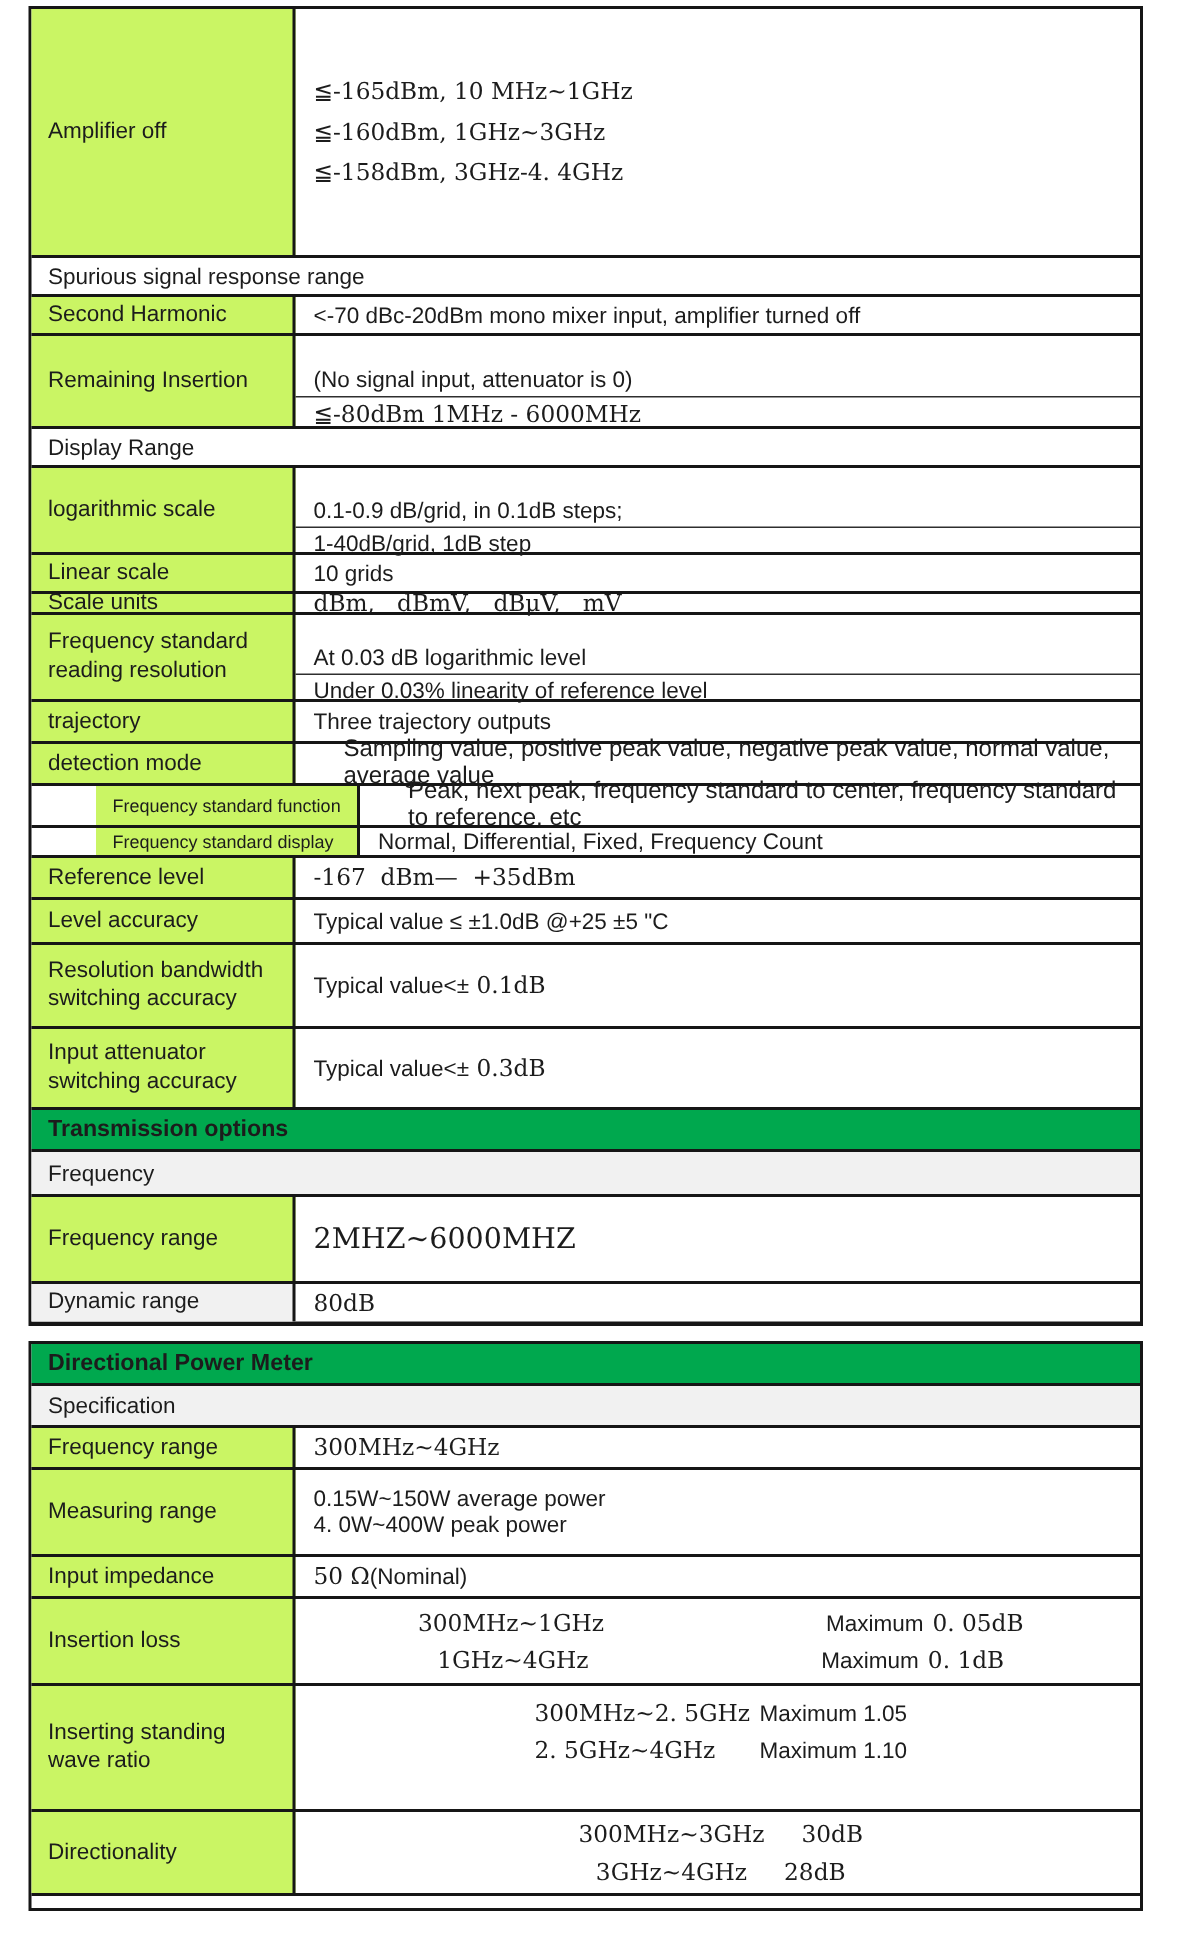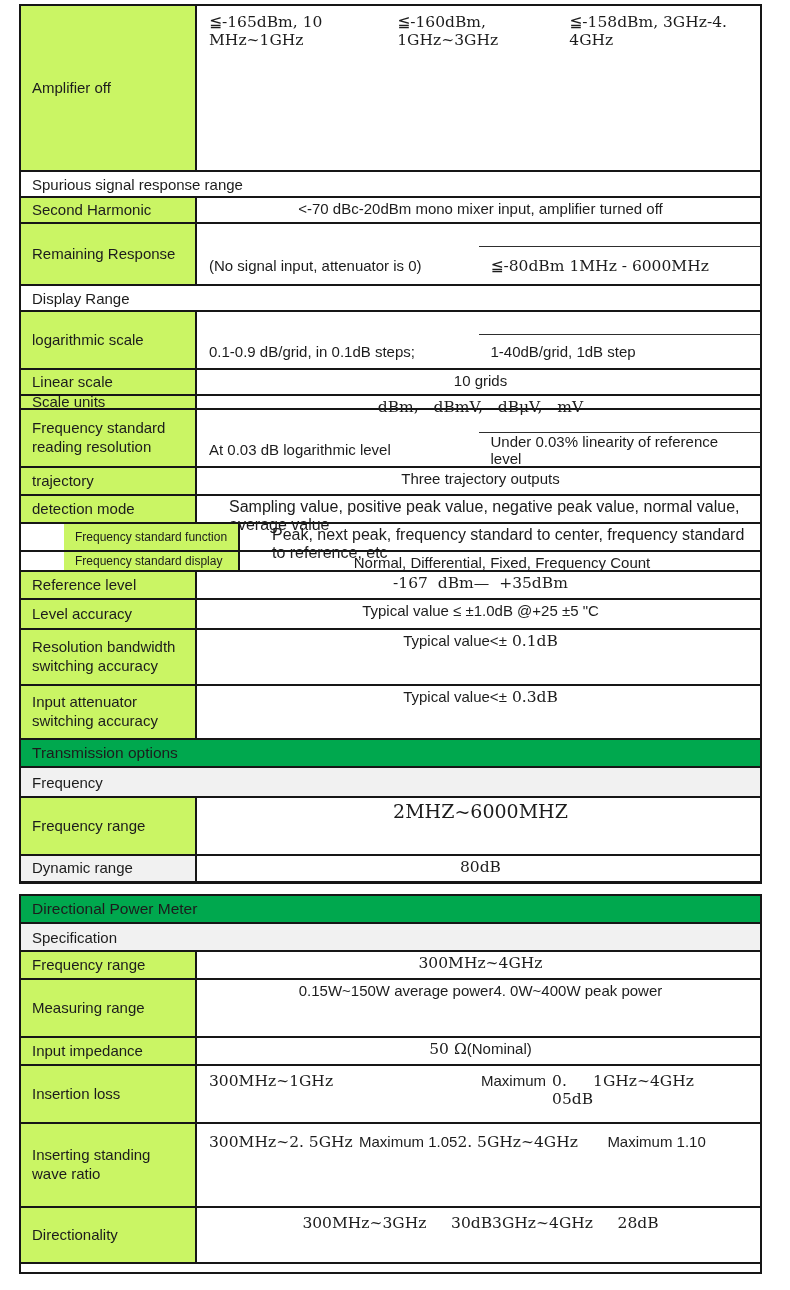--- a/index.html
+++ b/index.html
@@ -21,27 +21,27 @@
   .r{display:flex; align-items:stretch; border-top:2px solid var(--border);}
   .r:first-child{border-top:none;}
   .lc{
     width:176px; min-width:176px; background:var(--label-green);
     border-right:2px solid var(--border);
     display:flex; align-items:center;
     padding:2px 6px 2px 11px; line-height:1.25;
   }
   .lc.gray{background:var(--row-gray);}
   .lc.small{font-size:12px;margin-left:43px;}
-  .vc{flex:1; display:flex; flex-direction:row; justify-content:center; padding:2px 8px 2px 12px;}
+  .vc{flex:1; display:flex; flex-direction:column; justify-content:center; padding:2px 8px 2px 12px;}
   .vc.nopad{padding:0;margin-top:22px;}
   .sub{flex:1; display:flex; align-items:center; padding:2px 8px 2px 12px;}
   .sub + .sub{border-top:1.5px solid #2e2e2e;}
   .fw{flex:1; display:flex; align-items:center; padding:2px 8px 2px 11px;}
   .fw.gray{background:var(--row-gray);}
-  .sec{background:var(--section-green); font-weight:normal; font-size:15.5px; }
+  .sec{background:var(--section-green); font-weight:bold; font-size:15.5px; }
   .serif{font-family:"DejaVu Serif","DejaVu Sans",serif; font-size:15.5px;}
   .serif.big{font-size:19px;}
   .sm{font-size:16px;padding-left:32px;}
   .pre{white-space:pre;}
   .line{display:flex; align-items:baseline;}
   .vgap > .line{margin:3.5px 0;justify-content:center;}
   .wil{width:272px; min-width:272px;}
   .wil2{width:256px; min-width:256px;}
   .wsr{width:150px; min-width:150px;}
   .top{justify-content:flex-start; padding-top:5px;}
@@ -67,21 +67,21 @@
     <div class="r" style="height:26px">
       <div class="fw">Spurious signal response range</div>
     </div>
 
     <div class="r" style="height:26px">
       <div class="lc">Second Harmonic</div>
       <div class="vc">&lt;-70 dBc-20dBm mono mixer input, amplifier turned off</div>
     </div>
 
     <div class="r" style="height:62px">
-      <div class="lc">Remaining Response</div>
+      <div class="lc">Remaining Insertion</div>
       <div class="vc nopad">
         <div class="sub">(No signal input, attenuator is 0)</div>
         <div class="sub serif">≦-80dBm 1MHz - 6000MHz</div>
       </div>
     </div>
 
     <div class="r" style="height:26px">
       <div class="fw">Display Range</div>
     </div>
 

